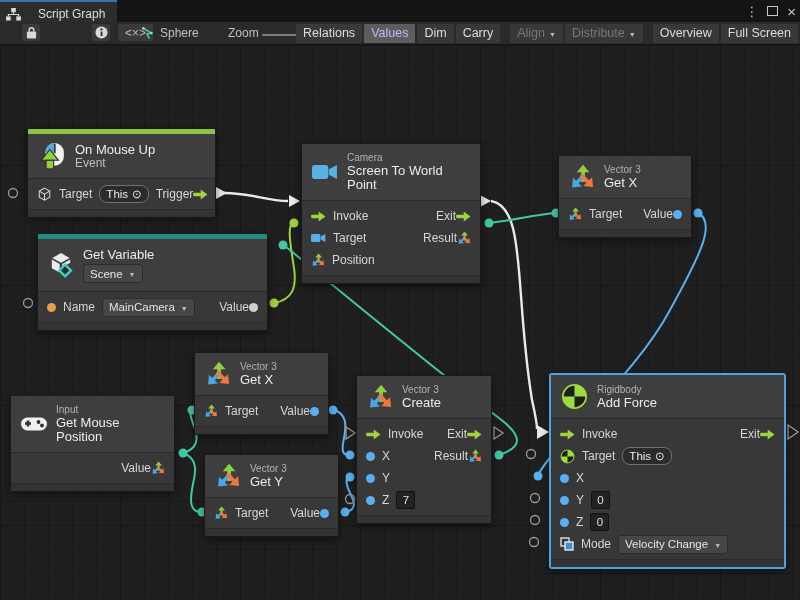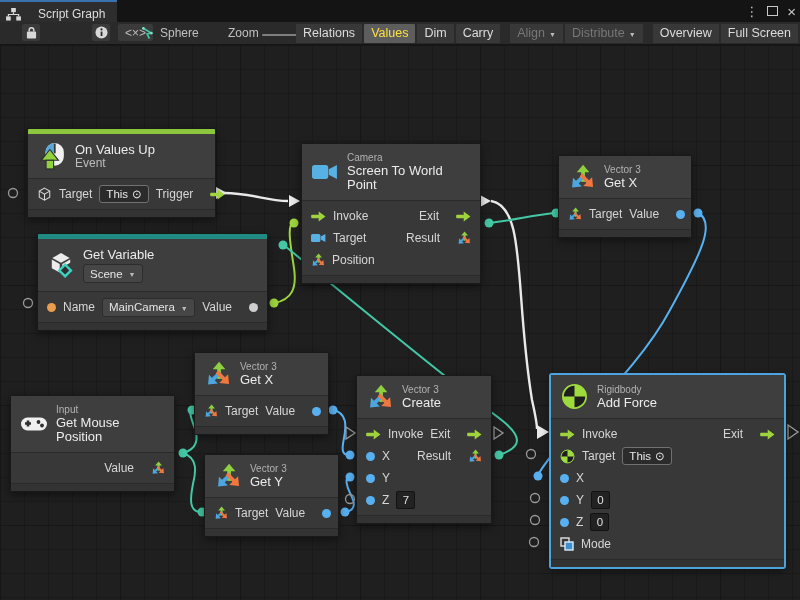--- a/index.html
+++ b/index.html
@@ -19,21 +19,21 @@
            border-bottom:1px solid #151515;color:#cfcfcf;font-size:12px;}
   .tbtn{position:absolute;top:2px;height:17px;display:flex;align-items:center;justify-content:center;
         background:#3a3a3a;border-radius:2px;padding:0 7px;color:#dedede;}
   .tbtn.icononly{width:18px;padding:0;}
   .tlabel{position:absolute;top:4px;color:#c0c0c0;}
   .slider-track{position:absolute;top:12px;height:2px;background:#7f7f7f;border-radius:1px;}
   .slider-handle{position:absolute;top:7px;width:11px;height:11px;border-radius:50%;background:#c4c4c4;}
   .rgroup{position:absolute;top:1px;right:2px;height:20px;display:flex;align-items:center;gap:2px;}
   .rbtn{height:19px;display:flex;align-items:center;gap:4px;background:#383838;padding:0 7px;
         color:#dcdcdc;font-size:12.5px;border-radius:1px;}
-  .rbtn.active{background:#5d5d5d;color:#fde047;}
+  .rbtn.active{background:#5d5d5d;color:#c4b5fd;}
   .rbtn.disabled{color:#777;}
   .caret{font-size:7px;line-height:1;color:#bbb;transform:translateY(1px);}
   .gap{width:6px;}
 
   
   .canvas{position:absolute;left:0;top:45px;width:800px;height:555px;background-color:#1f1f1f;
     background-image:
       linear-gradient(#171717 1px,transparent 1px),
       linear-gradient(90deg,#171717 1px,transparent 1px),
       linear-gradient(#1a1a1a 1px,transparent 1px),
@@ -48,28 +48,28 @@
   .colorbar{height:5px;border-radius:1px 1px 0 0;}
   .hdr{display:flex;align-items:center;gap:9px;padding:8px 10px;background:#3e3e3e;}
   .hdr .txt{display:flex;flex-direction:column;justify-content:center;}
   .cat{font-size:10px;color:#b2b2b2;line-height:12px;}
   .ttl{font-size:13px;color:#ececec;line-height:14px;}
   .sub{font-size:12px;color:#bdbdbd;line-height:13px;}
   .bigttl{font-size:13px;color:#ececec;line-height:15px;}
   .sep{height:1px;background:#2a2a2a;}
   .rows{padding:4px 0;background:#383838;}
   .row{display:flex;align-items:center;height:22px;padding:0 9px;gap:7px;font-size:12px;color:#d6d6d6;}
-  .row .right{margin-left:auto;display:flex;align-items:center;gap:17px;}
+  .row .right{margin-left:auto;display:flex;align-items:center;gap:0;}
   .ftr{height:7px;background:#333;border-top:1px solid #2a2a2a;}
 
   .dot{width:9px;height:9px;border-radius:50%;flex:0 0 auto;}
   .blue{background:#59b0f0;}
   .orangec{background:#eb9c4d;} .grayc{background:#cfcfcf;}
 
-  .pill{background:#2b2b2b;border:1px solid #717171;border-radius:3px;padding:0 6px;height:16px;
+  .pill{background:#2b2b2b;border:1px solid #717171;border-radius:8px;padding:0 6px;height:16px;
         display:inline-flex;align-items:center;gap:4px;font-size:11.5px;color:#e8e8e8;}
   .dd{background:#464646;border:1px solid #2c2c2c;border-radius:3px;padding:0 6px;height:17px;
       display:inline-flex;align-items:center;gap:6px;font-size:11.5px;color:#e4e4e4;}
   .field{background:#222;border:1px solid #121212;border-radius:2px;min-width:9px;height:16px;
          display:inline-flex;align-items:center;justify-content:center;padding:0 4px;font-size:11.5px;color:#e0e0e0;}
   .icon{flex:0 0 auto;display:block;}
 </style>
 </head>
 <body>
 
@@ -287,21 +287,21 @@
     </g>
   </svg>
 
   <div class="node" style="left:27px;top:128px;width:187px;">
     <div class="colorbar" style="background:#8cc63c;"></div>
     <div class="hdr">
       <svg class="icon" width="28" height="28">
           <use href="#mouse"></use>
         </svg>
       <div class="txt">
-        <span class="bigttl">On Values Up</span>
+        <span class="bigttl">On Mouse Up</span>
         <span class="sub">Event</span>
       </div>
     </div>
     <div class="sep"></div>
     <div class="rows">
       <div class="row">
         <svg class="icon" width="15" height="15">
             <use href="#cube"></use>
           </svg>
         <span>Target</span>
@@ -593,18 +593,22 @@
       <div class="row">
         <span class="dot blue"></span>
         <span>Z</span>
         <span class="field">0</span>
       </div>
       <div class="row">
         <svg class="icon" width="14" height="14">
             <use href="#enum2"></use>
           </svg>
         <span>Mode</span>
+        <span class="dd">
+          <span>Velocity Change</span>
+            <span class="caret">▼</span>
+        </span>
       </div>
     </div>
     <div class="ftr"></div>
   </div>
 
 </div>
 
 </body></html>

